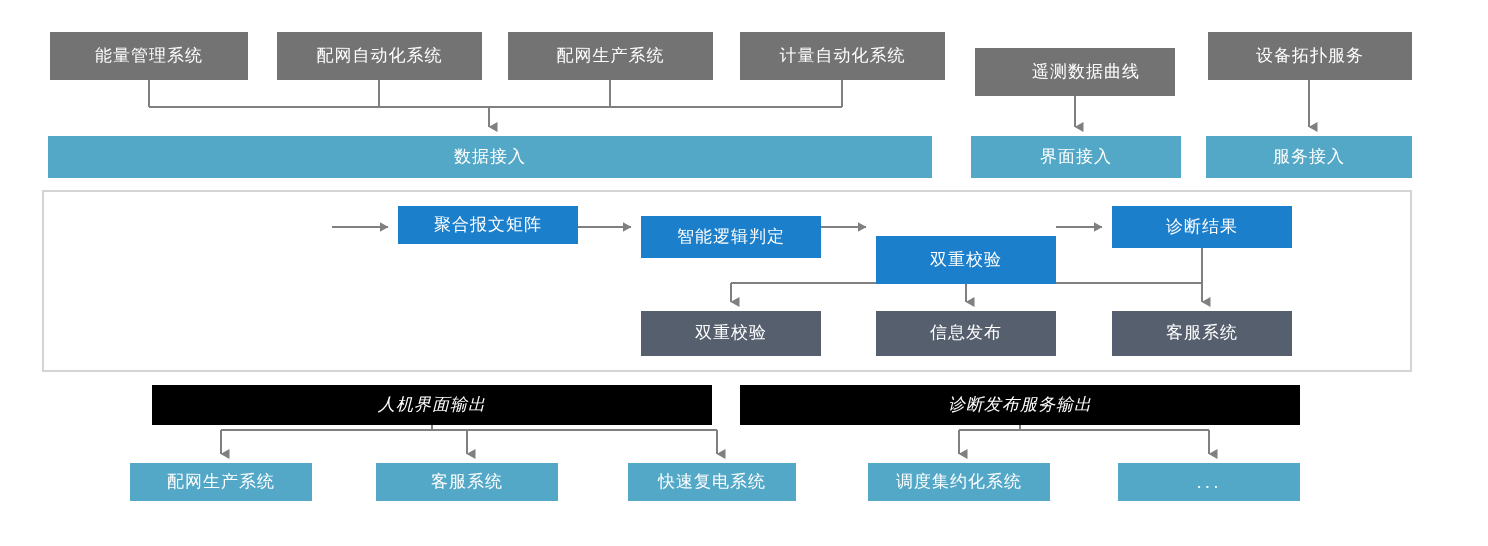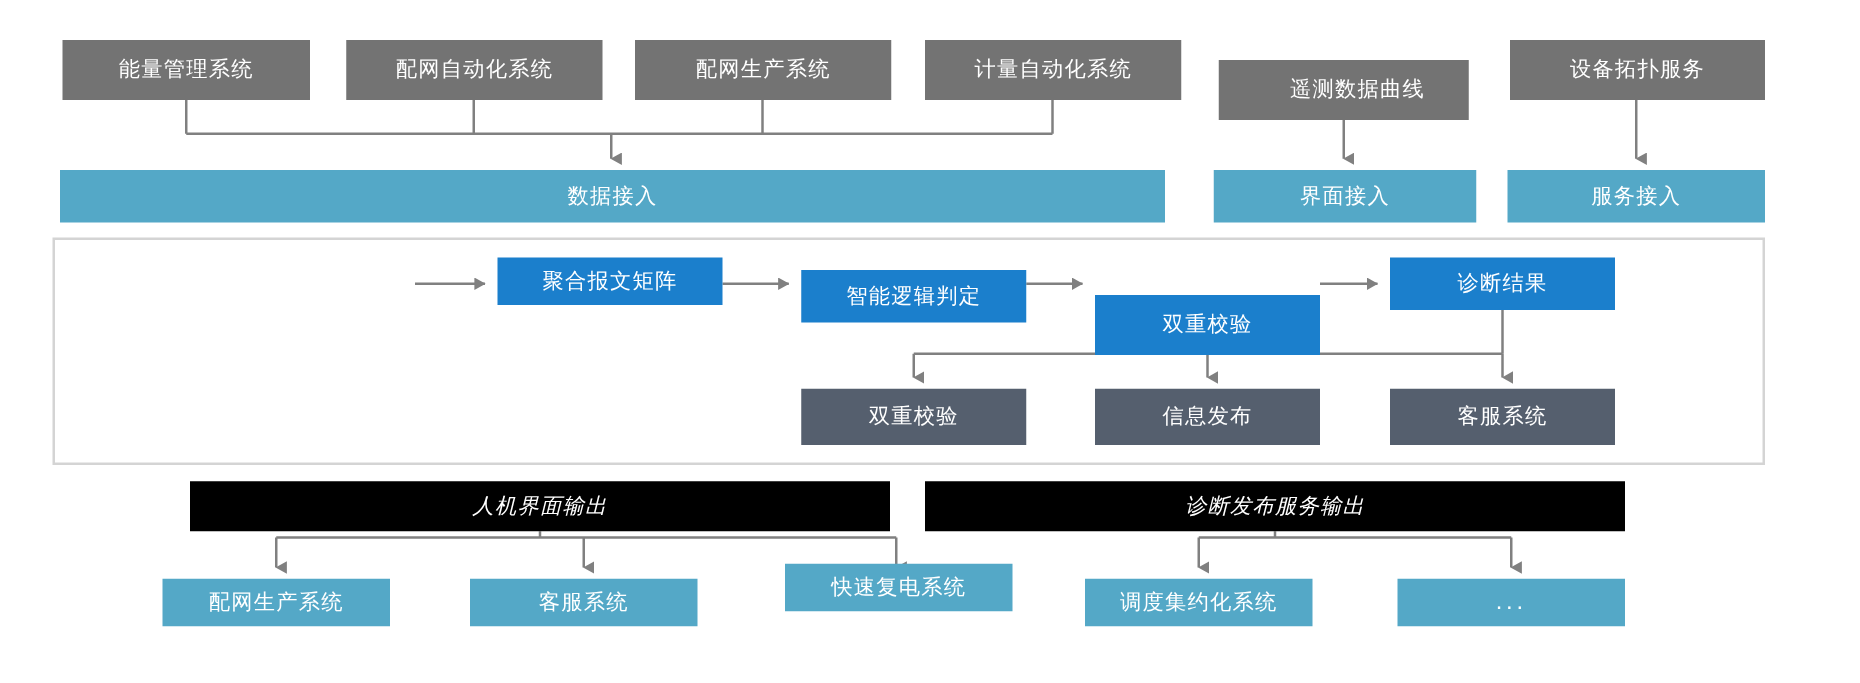--- a/index.html
+++ b/index.html
@@ -111,17 +111,17 @@
 
   <div class="node gray" style="left:641px;top:311px;width:180px;height:45px;">双重校验</div>
   <div class="node gray" style="left:876px;top:311px;width:180px;height:45px;">信息发布</div>
   <div class="node gray" style="left:1112px;top:311px;width:180px;height:45px;">客服系统</div>
 
   <div class="node outbar" style="left:152px;top:385px;width:560px;height:40px;">人机界面输出</div>
   <div class="node outbar" style="left:740px;top:385px;width:560px;height:40px;">诊断发布服务输出</div>
 
   <div class="node sink" style="left:130px;top:463px;width:182px;height:38px;">配网生产系统</div>
   <div class="node sink" style="left:376px;top:463px;width:182px;height:38px;">客服系统</div>
-  <div class="node sink" style="left:628px;top:451px;width:182px;height:38px;">快速复电系统</div>
+  <div class="node sink" style="left:628px;top:463px;width:168px;height:38px;">快速复电系统</div>
   <div class="node sink" style="left:868px;top:463px;width:182px;height:38px;">调度集约化系统</div>
   <div class="node sink ellipsis" style="left:1118px;top:463px;width:182px;height:38px;">...</div>
 
 </div>
 
 </body></html>

